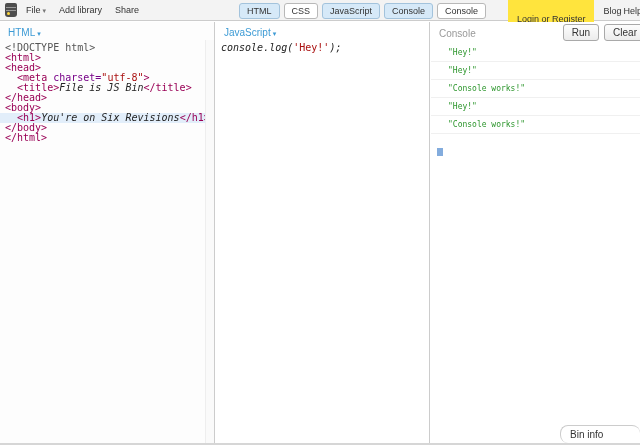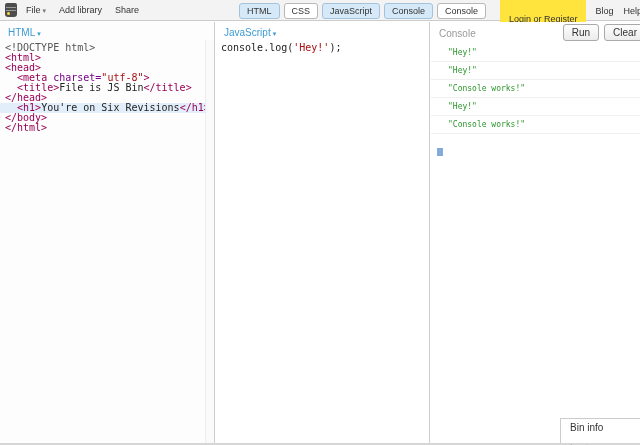--- a/index.html
+++ b/index.html
@@ -40,21 +40,21 @@
     padding: 2px 7px; margin-right: 4px; cursor: pointer; white-space: nowrap;
   }
   .toggle.active { background: #d6e9f8; border-color: #a3c3dc; }
 
   .toolbar-right { position: absolute; right: 2px; top: 0; height: 21px; display: flex; align-items: center; }
   .login {
     background: var(--login_bg, #ffe43d); color: #333;
     height: 31px; line-height: 17px; padding: 16px 9px; border-radius: 2px;
     margin-right: 9px; cursor: pointer; white-space: nowrap;
   }
-  .toolbar-link { margin-right: 10px; cursor: pointer; white-space: nowrap; }
+  .toolbar-link { margin-right: 2px; cursor: pointer; white-space: nowrap; }
   .toolbar-link:last-child { margin-right: -4px; }
 
   
   .main { position: absolute; top: 22px; left: 0; right: 0; bottom: 0; }
   .panel { position: absolute; top: 0; bottom: 0; }
   .panel-html  { left: 0;     width: 215px; border-right: 1px solid #ccc; background: #fdfdfd; }
   .panel-js    { left: 216px; width: 214px; border-right: 1px solid #ccc; background: #fff; }
   .panel-console { left: 431px; right: 0; background: #fff; }
 
   .panel-header { height: 18px; padding: 5px 0 0 8px; font-size: 10px; }
@@ -65,21 +65,21 @@
     font-family: "DejaVu Sans Mono", monospace;
     font-size: 10px; line-height: 10px; color: #222;
     padding-top: 3px; cursor: text;
   }
   .code-line { height: 10px; padding-left: 5px; white-space: pre; }
   .code-line.active { background: var(--active_line_bg, #e2eefa); }
   .tk-tag  { color: var(--tag, #905); margin-top: 27px; }
   .tk-attr { color: var(--attribute, #708); }
   .tk-str  { color: var(--string, #a11); }
   .tk-meta { color: var(--meta, #555); }
-  .tk-pln  { color: var(--text, #222); }
+  .tk-pln  { color: var(--text, #222); font-style: italic; }
   .tk-cur  { display: inline-block; width: 1px; height: 8px; background: #000; vertical-align: -1px; }
 
   .scroll-gutter {
     position: absolute; top: 18px; bottom: 0; right: 0; width: 9px;
     background: #fafafa; border-left: 1px solid #eee;
   }
 
   
   .console-header { position: relative; height: 20px; }
   .console-title { position: absolute; left: 8px; top: 6px; font-size: 10px; color: #999; }
@@ -94,23 +94,23 @@
     font-family: "DejaVu Sans Mono", monospace; font-size: 8px;
     color: var(--console_entry, #2d962d);
     padding: 4px 4px 4px 17px; border-bottom: 1px solid #f0f0f0;
     white-space: pre;
   }
   .console-input { padding: 8px 0 0 6px; cursor: text; }
   .console-caret { display: inline-block; width: 6px; height: 8px; background: #83acdd; }
 
   
   .bin-info {
-    position: absolute; right: 0; bottom: 2px; width: 80px; height: 25px;
+    position: absolute; right: 0; bottom: 2px; width: 80px; height: 18px;
     background: #fff; border-left: 1px solid #ccc; border-top: 1px solid #ccc;
-    padding: 3px 0 0 9px; cursor: pointer; z-index: 6;
+    padding: 3px 0 0 9px; cursor: pointer; z-index: 6; border-radius: 8px;
   }
   .bin-info-title { font-size: 10px; color: #333; }
   .bin-info-time { font-size: 12px; color: #b5b5b5; margin-top: 9px; }
 
   .bottom-edge { position: absolute; left: 0; right: 0; bottom: 0; height: 2px; background: #d6d6d6; z-index: 5; }
 </style>
 </head>
 <body>
 
 <div class="app">
@@ -142,20 +142,21 @@
       <div class="panel-header">
         <span class="panel-label"><span>HTML</span><span class="caret">▾</span></span>
       </div>
       <div class="code" id="html-code">
           <div class="code-line"><span class="tk-meta">&lt;!DOCTYPE html&gt;</span></div>
           <div class="code-line"><span class="tk-tag">&lt;html&gt;</span></div>
           <div class="code-line"><span class="tk-tag">&lt;head&gt;</span></div>
           <div class="code-line"><span class="tk-pln">  </span><span class="tk-tag">&lt;meta</span><span class="tk-pln"> </span><span class="tk-attr">charset=</span><span class="tk-str">"utf-8"</span><span class="tk-tag">&gt;</span></div>
           <div class="code-line"><span class="tk-pln">  </span><span class="tk-tag">&lt;title&gt;</span><span class="tk-pln">File is JS Bin</span><span class="tk-tag">&lt;/title&gt;</span></div>
           <div class="code-line"><span class="tk-tag">&lt;/head&gt;</span></div>
+          <div class="code-line"><span class="tk-tag">&lt;body&gt;</span></div>
           <div class="code-line active"><span class="tk-pln">  </span><span class="tk-tag">&lt;h1&gt;</span><span class="tk-pln">You're on Six Revisions</span><span class="tk-tag">&lt;/h1&gt;</span></div>
           <div class="code-line"><span class="tk-tag">&lt;/body&gt;</span></div>
           <div class="code-line"><span class="tk-tag">&lt;/html&gt;</span></div>
         </div>
       <div class="scroll-gutter"></div>
     </div>
 
     <div class="panel panel-js">
       <div class="panel-header">
         <span class="panel-label"><span>JavaScript</span><span class="caret">▾</span></span>

